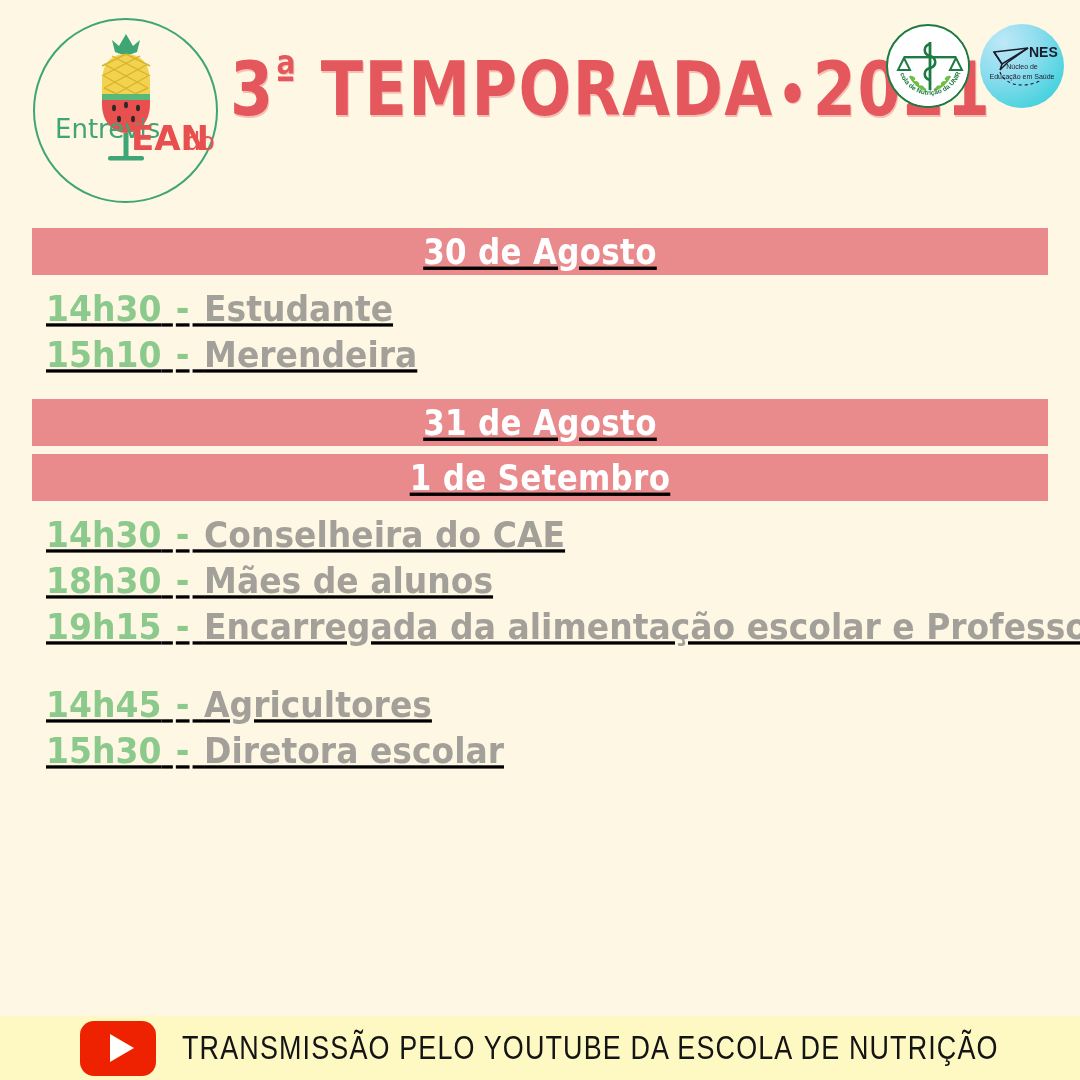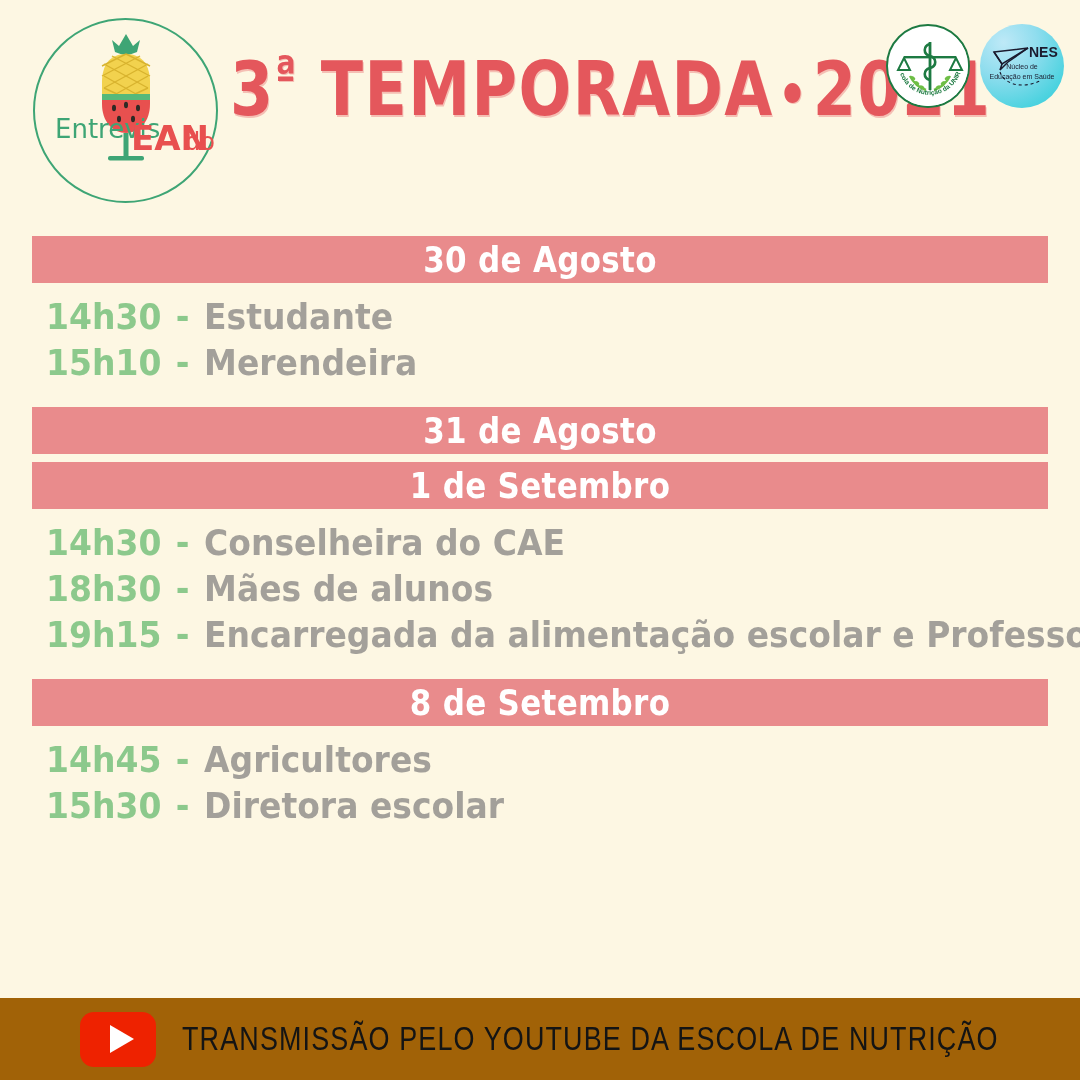--- a/index.html
+++ b/index.html
@@ -93,22 +93,23 @@
   #logo-nes {
     background: radial-gradient(circle at 28% 22%, #BEE9F7 0%, #8FDDEE 38%, #4FD3E0 75%, #2FCBD9 100%);
     overflow: hidden;
     text-decoration: underline;
   }
 
   
   #schedule {
     position: absolute;
     left: 32px;
-    top: 236px;
+    top: 228px;
     width: 1016px;
+    text-decoration: underline;
   }
 
   .date-band {
     background: #E98B8C;
     height: 47px;
     display: flex;
     align-items: center;
     justify-content: center;
   }
   .date-band-label {
@@ -137,22 +138,22 @@
   .session-title { color: #A3A09A; }
 
   .sec-gap { height: 8px; }
 
   
   #footer {
     position: absolute;
     left: 0;
     bottom: 0;
     width: 1080px;
-    height: 82px;
-    background: #a16207;
+    height: 64px;
+    background: #fef9c3;
     display: flex;
     align-items: center;
     padding-left: 80px;
   }
   #youtube-icon {
     width: 76px;
     height: 55px;
     background: #EE2200;
     border-radius: 14px;
     position: relative;
@@ -295,23 +296,20 @@
       <div class="sec-gap"></div>
       <div class="date-band">
         <div class="date-band-label">1 de Setembro</div>
       </div>
       <div class="session-list">
         <div class="session-row"><span class="session-time">14h30</span> <span class="session-dash">-</span> <span class="session-title">Conselheira do CAE</span></div>
         <div class="session-row"><span class="session-time">18h30</span> <span class="session-dash">-</span> <span class="session-title">Mães de alunos</span></div>
         <div class="session-row"><span class="session-time">19h15</span> <span class="session-dash">-</span> <span class="session-title">Encarregada da alimentação escolar e Professor</span></div>
       </div>
       <div class="sec-gap"></div>
-      <div class="date-band">
-        <div class="date-band-label">8 de Setembro</div>
-      </div>
       <div class="session-list">
         <div class="session-row"><span class="session-time">14h45</span> <span class="session-dash">-</span> <span class="session-title">Agricultores</span></div>
         <div class="session-row"><span class="session-time">15h30</span> <span class="session-dash">-</span> <span class="session-title">Diretora escolar</span></div>
       </div>
     </div>
 
   <div id="footer">
     <div id="youtube-icon"></div>
     <div id="footer-text">TRANSMISSÃO PELO YOUTUBE DA ESCOLA DE NUTRIÇÃO</div>
   </div>

